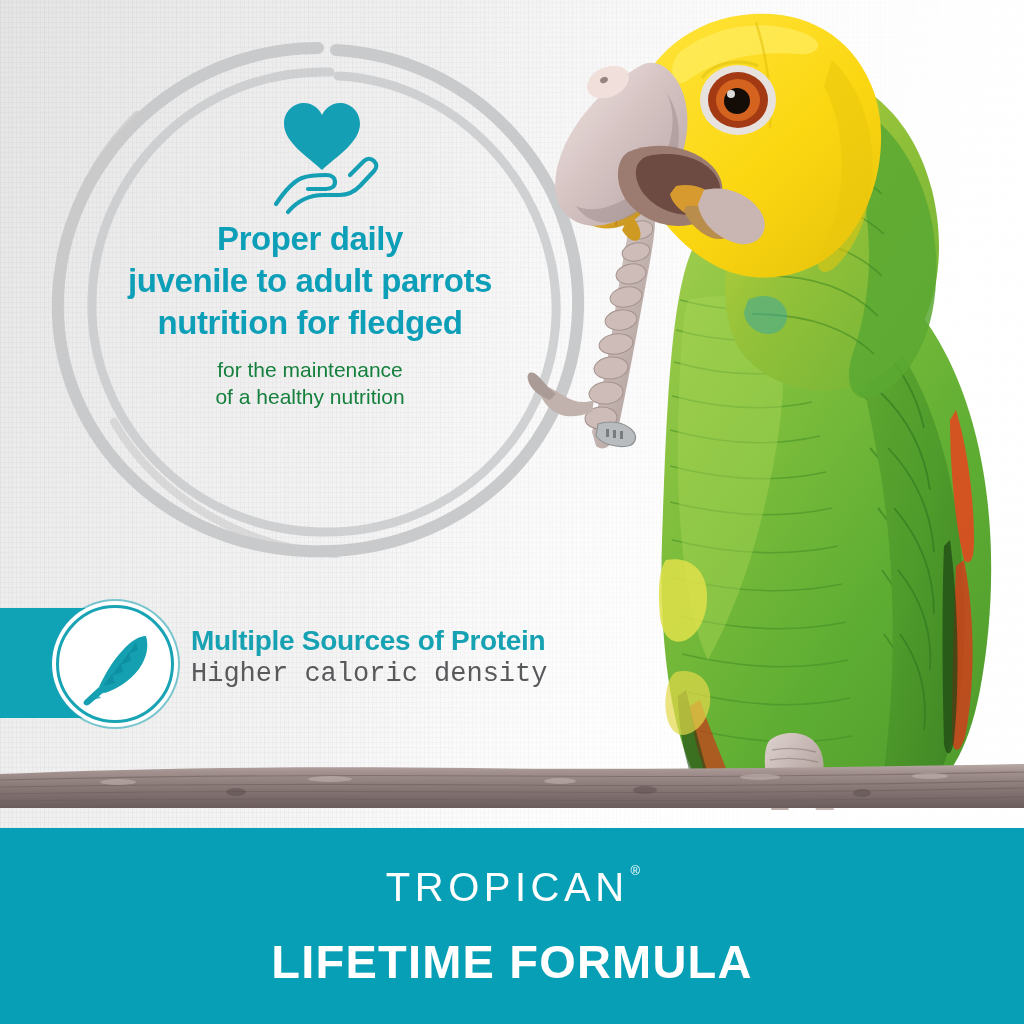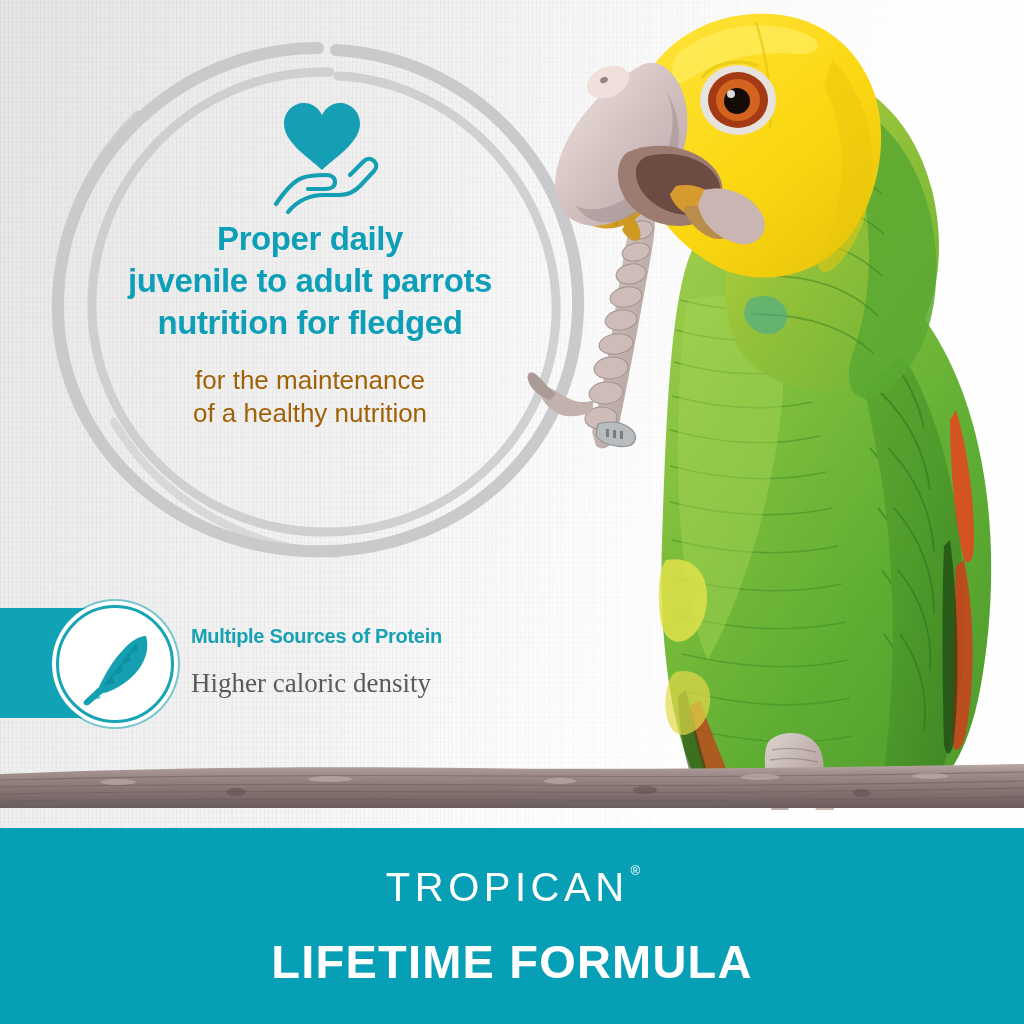--- a/index.html
+++ b/index.html
@@ -52,26 +52,26 @@
   }
   .headline {
     font-family:"Liberation Sans", sans-serif;
     font-weight:bold;
     font-size:33px;
     line-height:1.27;
     letter-spacing:-0.4px;
     color:#0e9fb8;
   }
   .subline {
-    margin-top:20px;
+    margin-top:12px;
     font-family:"Liberation Sans", sans-serif;
     font-weight:normal;
-    font-size:26px;
+    font-size:21px;
     line-height:1.29;
-    color:#a16207;
+    color:#15803d;
   }
 
   
   .feature-bar {
     position:absolute; left:0; top:608px;
     width:132px; height:110px;
     background:#10a3b6;
   }
   .feature-medallion {
     position:absolute; left:56px; top:605px;
@@ -80,28 +80,28 @@
     background:#ffffff;
     border:3px solid #18a4b4;
     box-shadow:0 0 0 4px #ffffff, 0 0 0 6px rgba(24,164,180,0.55);
   }
   .feather-icon { position:absolute; left:16px; top:16px; width:84px; height:84px; }
 
   .feature-text { position:absolute; left:191px; top:625px; width:520px; }
   .feature-title {
     font-family:"Liberation Sans", sans-serif;
     font-weight:bold;
-    font-size:20px;
+    font-size:28px;
     line-height:1.15;
     letter-spacing:-0.3px;
     color:#17a2b3;
   }
   .feature-sub {
-    margin-top:20px;
-    font-family:Liberation Serif, serif;
+    margin-top:2px;
+    font-family:Liberation Mono, monospace;
     font-size:27px;
     line-height:1.18;
     color:#58595b;
   }
 
   
   .parrot-scene { position:absolute; left:480px; top:0px; width:544px; height:810px; }
 
   
   .branch { position:absolute; left:0; top:762px; width:1024px; height:46px; }

